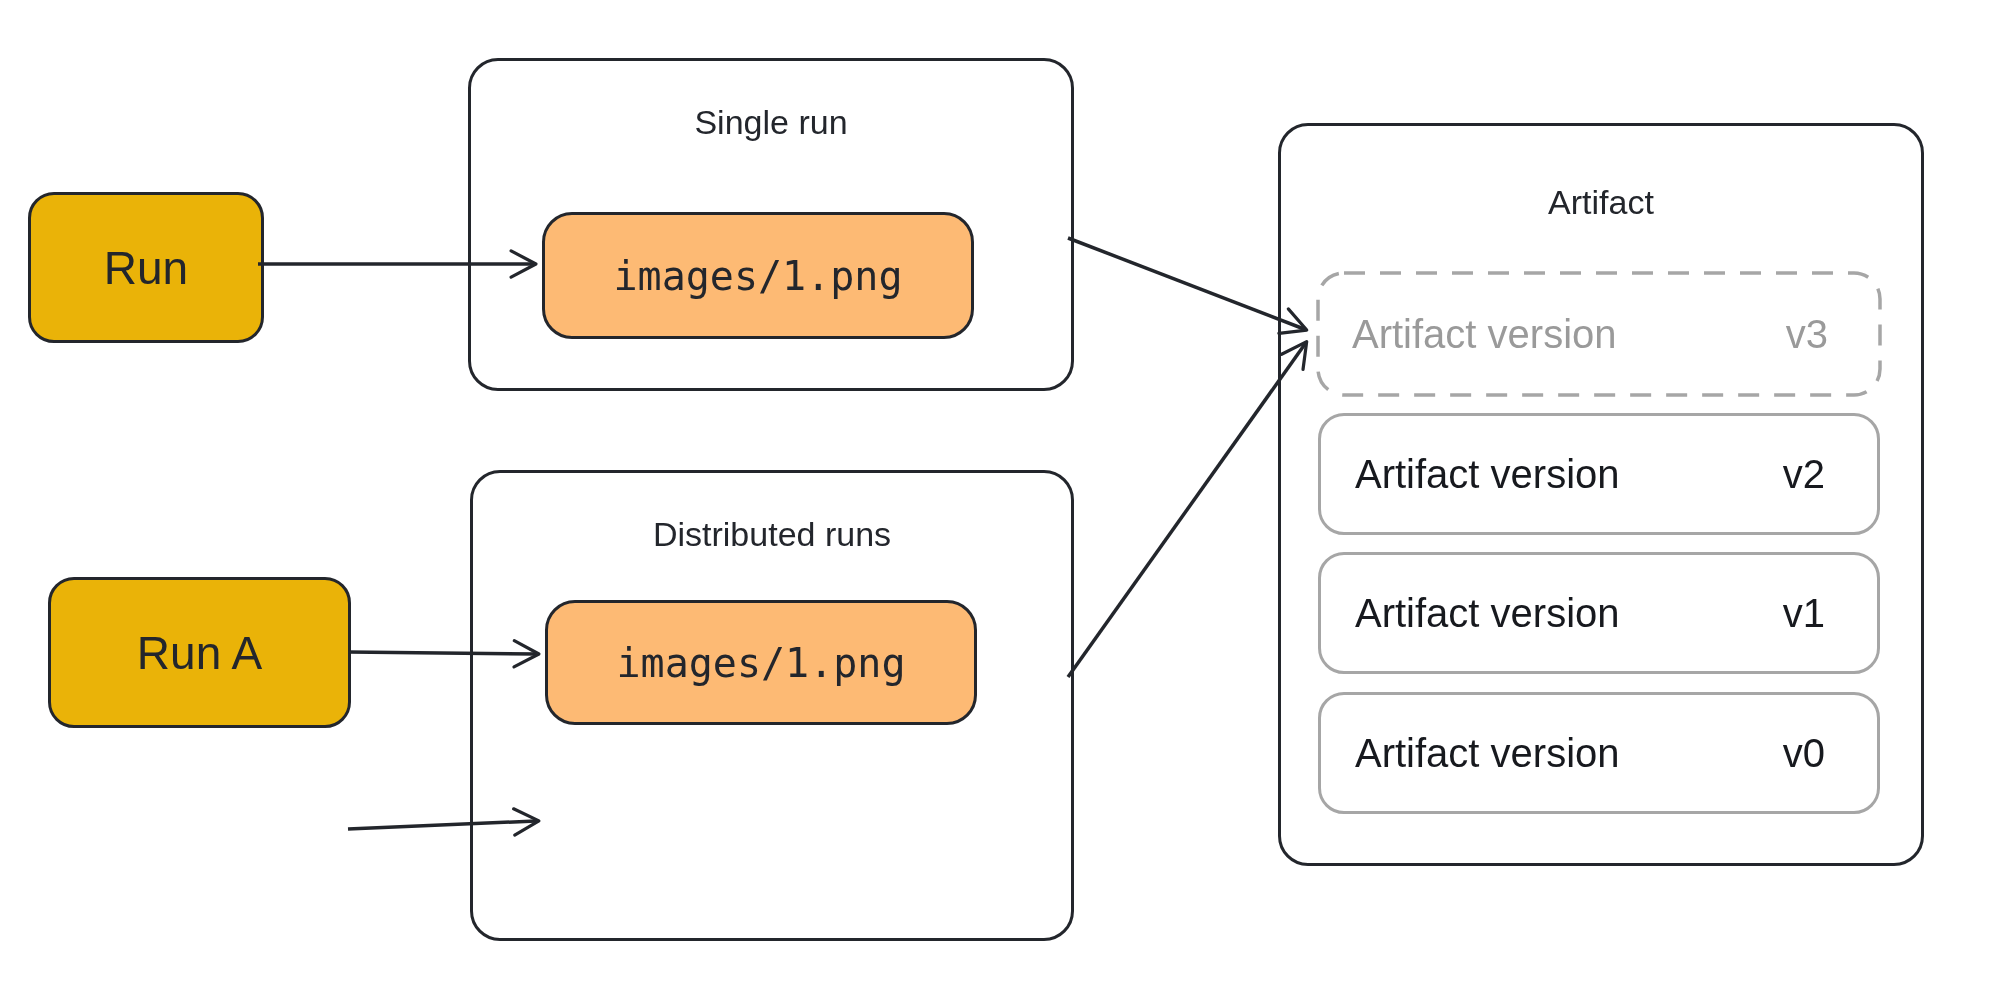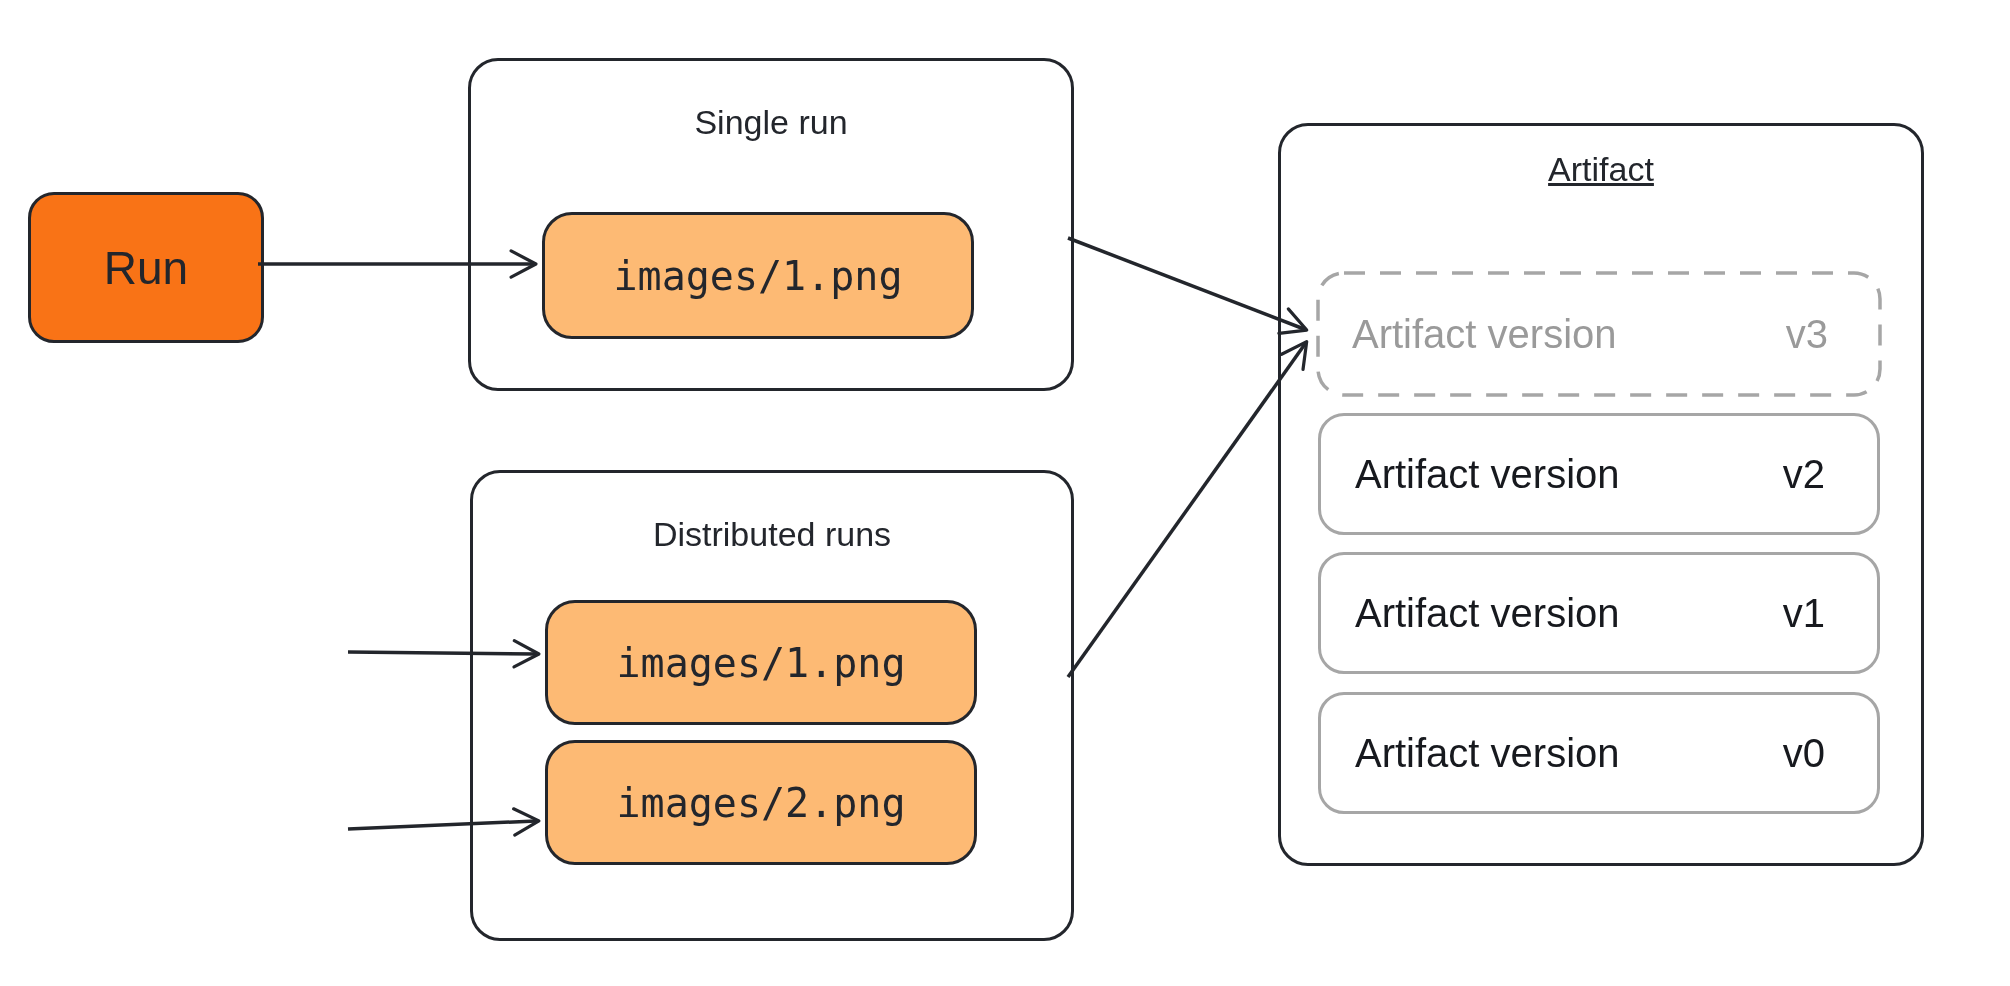--- a/index.html
+++ b/index.html
@@ -2,38 +2,38 @@
 <html><head>
 <meta charset="utf-8">
 <style>
   html,body{margin:0;padding:0;background:#ffffff;}
   .canvas{
     position:relative;width:2010px;height:986px;background:#ffffff;overflow:hidden;
     font-family:"Liberation Sans","DejaVu Sans",sans-serif;color:#23262c;
   }
   
   .node{
-    position:absolute;border:3.5px solid #23262c;border-radius:26px;background:#f97316;
+    position:absolute;border:3.5px solid #23262c;border-radius:26px;background:#eab308;
     display:flex;align-items:center;justify-content:center;font-size:46px;
   }
   #node-run  {left:28px; top:192px;width:230px;height:145px;}
   #node-run-a{left:48px; top:577px;width:297px;height:145px;}
   #node-run-b{left:48px; top:757px;width:297px;height:145px;}
   
   .group{
     position:absolute;border:3px solid #23262c;border-radius:30px;background:#ffffff;
   }
   #group-single-run     {left:468px; top:58px; width:600px;height:327px;}
   #group-distributed    {left:470px; top:470px;width:598px;height:465px;}
   #group-artifact       {left:1278px;top:123px;width:640px;height:737px;}
   .group-title{
     position:absolute;top:42px;left:0;right:0;text-align:center;font-size:34px;
     white-space:nowrap;
   }
-  #group-artifact .group-title{top:24px;text-decoration:underline;}
+  #group-artifact .group-title{top:57px;}
   
   .file{
     position:absolute;border:3.5px solid #23262c;border-radius:30px;background:#fdba74;
     font-family:"DejaVu Sans Mono","Liberation Mono",monospace;font-size:40px;
     display:flex;align-items:center;justify-content:center;white-space:nowrap;
   }
   #file-single-1{left:542px;top:212px;width:426px;height:121px;}
   #file-dist-1  {left:545px;top:600px;width:426px;height:119px;}
   #file-dist-2  {left:545px;top:740px;width:426px;height:119px;}
   
@@ -56,36 +56,36 @@
   }
 </style>
 </head>
 <body>
 
 <div class="canvas">
 
   <div class="node" id="node-run">
     <span>Run</span>
   </div>
+  <div class="node" id="node-run-a">
+    <span>Run A</span>
+  </div>
 
   <div class="group" id="group-single-run">
     <div class="group-title">Single run</div>
   </div>
   <div class="file" id="file-single-1">
     <span>images/1.png</span>
   </div>
 
   <div class="group" id="group-distributed">
     <div class="group-title">Distributed runs</div>
   </div>
   <div class="file" id="file-dist-1">
     <span>images/1.png</span>
-  </div>
-  <div class="file" id="file-dist-2">
-    <span>images/2.png</span>
   </div>
 
   <div class="group" id="group-artifact">
     <div class="group-title">Artifact</div>
   </div>
 
   <div class="version pending" id="version-v3">
     <span>Artifact version</span>
     <span>v3</span>
   </div>

